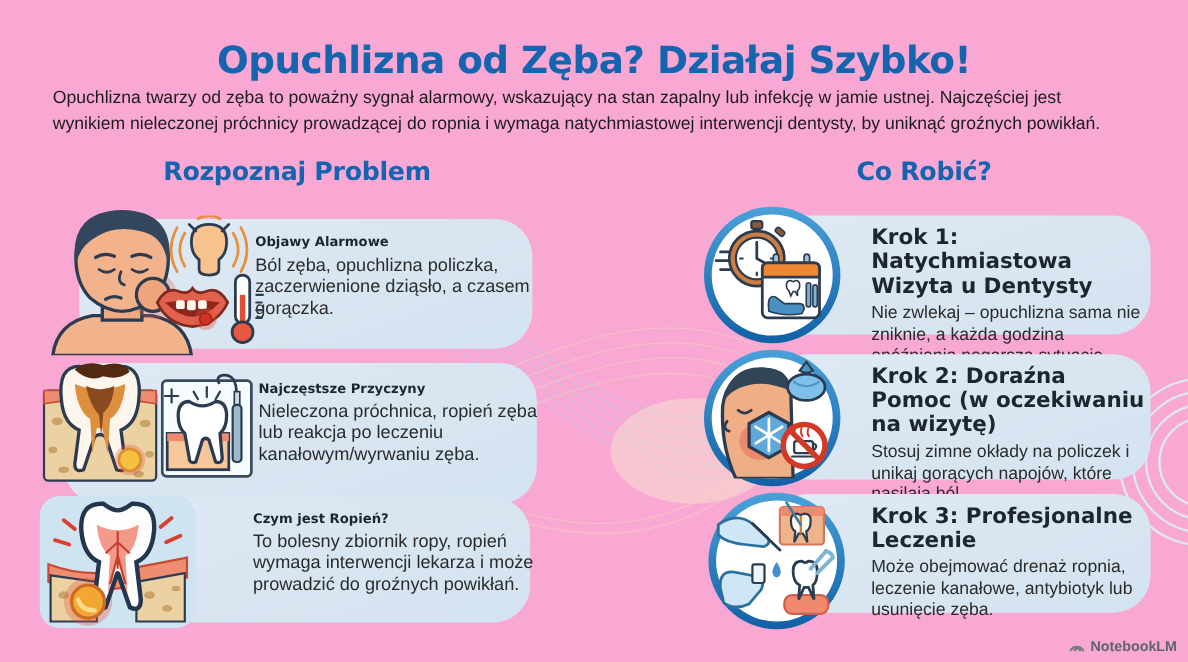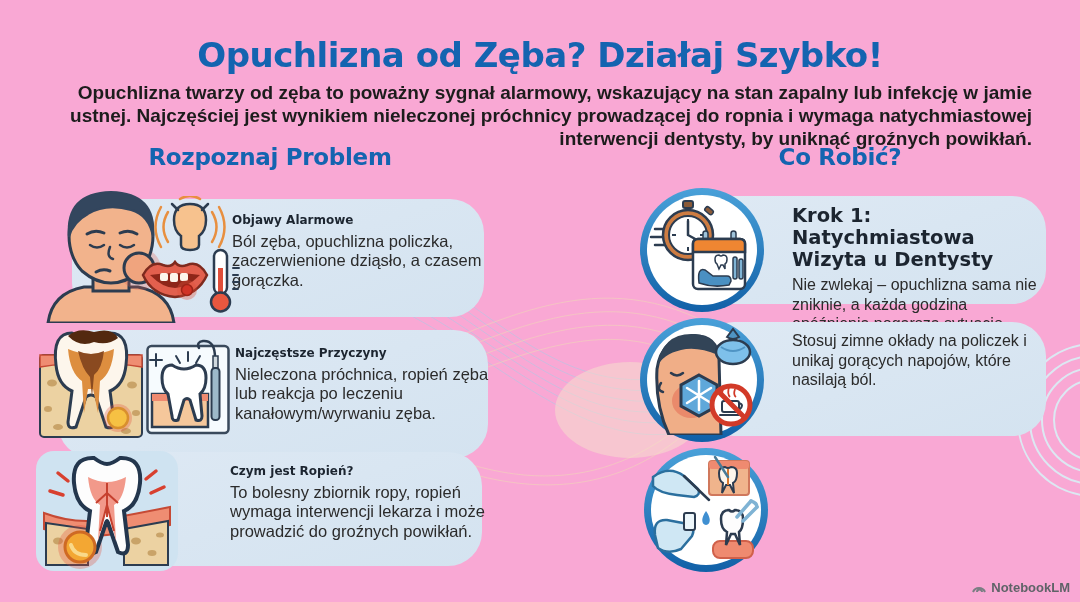--- a/index.html
+++ b/index.html
@@ -2,22 +2,22 @@
 <html lang="pl"><head>
 <meta charset="utf-8">
 <style>
   html,body{margin:0;padding:0;}
   .page{position:relative;width:1080px;height:602px;background:#f9a8d4;overflow:hidden;
         font-family:"Liberation Sans",sans-serif;}
   .decor{position:absolute;pointer-events:none;}
   .title{position:absolute;top:12px;left:0;width:100%;text-align:center;
          font-family:"DejaVu Sans",sans-serif;font-weight:800;font-size:34px;
          color:#1464b0;letter-spacing:-0.5px;}
-  .subtitle{position:absolute;top:62px;left:48px;width:984px;text-align:right;
-            font-size:19px;line-height:23px;color:#1c1c1c;font-weight:bold;}
+  .subtitle{position:absolute;top:62px;left:48px;width:984px;text-align:left;
+            font-size:16px;line-height:23px;color:#1c1c1c;}
   .col-heading{position:absolute;top:144px;font-family:"DejaVu Sans",sans-serif;
                font-weight:800;font-size:23px;color:#1464b0;text-align:center;letter-spacing:-0.3px;}
   .ch-left{left:50px;width:440px;}
   .ch-right{left:650px;width:380px;}
   .card{position:absolute;background:linear-gradient(160deg,#dee9f4 0%,#d4e3f0 100%);
         border-radius:34px;}
   .card-text{position:absolute;}
   .card-title{font-family:"DejaVu Sans",sans-serif;font-weight:700;font-size:12px;
               color:#1c2530;line-height:1.13;margin-bottom:4px;}
   .card-body{font-size:16.5px;color:#2b2b2b;line-height:1.2;}
@@ -221,20 +221,21 @@
       <path d="M46,49 Q46,44 51,44 H93 Q98,44 98,49 V57 H46 Z" fill="#ef8632" stroke="#2c3c50" stroke-width="2.5"></path>
       <path d="M68,64 Q68,60 72,60 Q74,62 76,60 Q80,60 80,64 Q80,68 78,69 L78,74 L76,70 L74,70 L72,74 L70,69 Q68,68 68,64 Z" fill="#fff" stroke="#2c3c50" stroke-width="1.5"></path>
       <path d="M52,88 Q50,72 58,75 L66,81 L80,81 Q84,81 84,86 L82,90 Q66,93 52,88 Z" fill="#4a90c2" stroke="#2c3c50" stroke-width="1.5"></path>
       <rect x="86" y="62" width="4" height="22" rx="2" fill="#7fb3d4" stroke="#2c3c50" stroke-width="1.5"></rect>
       <rect x="92" y="64" width="4" height="20" rx="2" fill="#7fb3d4" stroke="#2c3c50" stroke-width="1.5"></rect>
     </svg>
   </div>
 
   <div class="card rcard r2">
     <div class="card-text">
+      <div class="card-title">Krok 2: Doraźna Pomoc (w oczekiwaniu na wizytę)</div>
       <div class="card-body">Stosuj zimne okłady na policzek i unikaj gorących napojów, które nasilają ból.</div>
     </div>
   </div>
   <div class="circle c2">
     <div class="inner"></div>
     <svg viewBox="0 0 110 110">
       <path d="M10,44 Q14,14 44,11 Q70,9 72,34 L74,110 L22,110 Q8,80 10,44 Z" fill="#f0ae87" stroke="#2c3c50" stroke-width="3"></path>
       <path d="M10,42 Q15,7 48,9 Q70,11 71,30 Q50,21 34,25 Q16,29 10,42 Z" fill="#324457"></path>
       <path d="M24,48 Q30,53 36,48" fill="none" stroke="#2c3c50" stroke-width="2.5" stroke-linecap="round"></path>
       <path d="M14,58 Q9,65 16,67" fill="none" stroke="#2c3c50" stroke-width="2.5" stroke-linecap="round"></path>
@@ -246,20 +247,26 @@
       <path d="M52,56 V85 M40,63 L64,78 M64,63 L40,78" stroke="#ffffff" stroke-width="2.5" stroke-linecap="round"></path>
       <circle cx="84" cy="80" r="19" fill="#ffffff" stroke="#d23a28" stroke-width="5"></circle>
       <path d="M76,64 Q74,70 77,72 M82,62 Q80,69 83,72 M88,64 Q86,70 89,72" fill="none" stroke="#d23a28" stroke-width="1.8"></path>
       <rect x="75" y="76" width="17" height="11" rx="2" fill="#ffffff" stroke="#2c3c50" stroke-width="2"></rect>
       <path d="M92,78 Q98,80 92,85" fill="none" stroke="#2c3c50" stroke-width="2"></path>
       <path d="M73,90 H94" stroke="#2c3c50" stroke-width="2" stroke-linecap="round"></path>
       <path d="M71,66 L98,93" stroke="#d23a28" stroke-width="5" stroke-linecap="round"></path>
     </svg>
   </div>
 
+  <div class="card rcard r3">
+    <div class="card-text">
+      <div class="card-title">Krok 3: Profesjonalne Leczenie</div>
+      <div class="card-body">Może obejmować drenaż ropnia, leczenie kanałowe, antybiotyk lub usunięcie zęba.</div>
+    </div>
+  </div>
   <div class="circle c3">
     <div class="inner"></div>
     <svg viewBox="0 0 110 110">
       <rect x="58" y="6" width="40" height="34" rx="3" fill="#f0b48c" stroke="#d0785c" stroke-width="2"></rect>
       <rect x="58" y="6" width="40" height="8" rx="3" fill="#ef8a70"></rect>
       <path d="M68,18 Q68,12 74,12 Q77,14 80,12 Q86,12 86,18 Q86,26 82,28 L83,38 L79,30 L75,30 L71,38 L72,28 Q68,26 68,18 Z" fill="#fdf6ec" stroke="#2c3c50" stroke-width="2"></path>
       <path d="M77,14 V30" stroke="#d8772e" stroke-width="2"></path>
       <path d="M64,2 L77,22" stroke="#4a7b96" stroke-width="2.5" stroke-linecap="round"></path>
       <path d="M2,22 Q18,10 33,21 L47,34 Q50,40 43,42 L26,40 Q8,38 2,31 Z" fill="#cfe7f4" stroke="#2b6f9e" stroke-width="2.5"></path>
       <path d="M33,21 L58,45" stroke="#2c3c50" stroke-width="2.5" stroke-linecap="round"></path>

